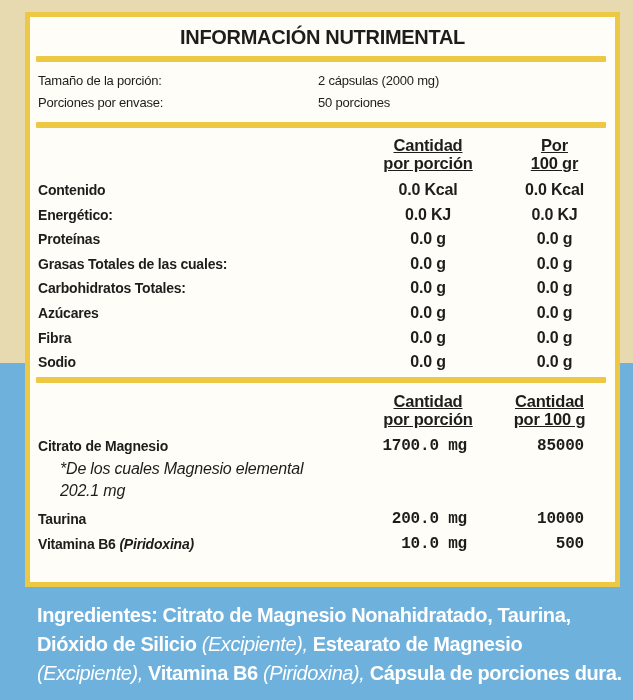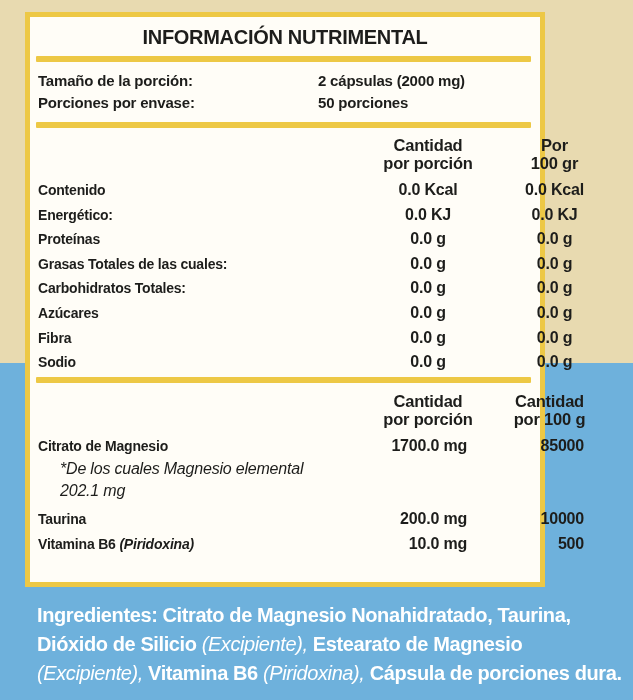--- a/index.html
+++ b/index.html
@@ -5,49 +5,49 @@
   html,body{margin:0;padding:0;}
   body{
     width:633px;height:700px;position:relative;overflow:hidden;
     font-family:"Liberation Sans",sans-serif;
     background:#e8dab0;
   }
   .bg-top{position:absolute;left:0;top:0;width:633px;height:363px;background:#e8dab0;}
   .bg-bottom{position:absolute;left:0;top:363px;width:633px;height:337px;background:#6eb1dc;}
 
   .panel{
-    position:absolute;left:25px;top:12px;width:520px;height:575px;
+    position:absolute;left:25px;top:12px;width:595px;height:575px;
     box-sizing:border-box;background:#fffdf7;border:5px solid #edc845;
     color:#1d1d1b;letter-spacing:-0.2px;
   }
   .title{
     margin-top:9px;line-height:22px;text-align:center;
     font-size:20px;font-weight:700;white-space:nowrap;letter-spacing:-0.3px;
   }
   .divider{height:6px;background:#edc845;margin:0 9px 0 6px;border-radius:1px;}
   .divider.after-title{margin-top:8px;}
 
   .serving{
     display:grid;grid-template-columns:280px auto;
-    padding:8px 10px 8px 8px;font-size:15px;font-weight:700;line-height:22px;
+    padding:8px 10px 8px 8px;font-size:13px;font-weight:400;line-height:22px;
   }
   .serving .lab,.serving .val{white-space:nowrap;}
 
   .ntable{display:grid;grid-template-columns:334px 112px 119px;padding:0 0 0 8px;}
   .ntable .cell{white-space:nowrap;}
-  .hdr{font-size:16.5px;font-weight:700;line-height:18px;text-align:center;}
+  .hdr{font-size:16.5px;font-weight:700;line-height:18px;text-align:center;text-decoration:underline;}
   .t1 .hdr-wrap{margin-top:8px;margin-bottom:6px;}
   .t2 .hdr-wrap{margin-top:9px;margin-bottom:6px;}
   .hline{display:block;}
   .t1 .col2pad{padding-left:22px;}
   .rowlab{font-size:14px;font-weight:700;line-height:24.6px;}
   .v{font-size:16px;font-weight:700;line-height:24.6px;text-align:center;}
   .t1 .v.c2{padding-left:22px;}
   .t2 .hdr.c2{padding-left:12px;}
-  .t2 .v{text-align:right;}
+  .t2 .v{text-align:right;font-family:Liberation Mono, monospace;}
   .t2 .v.c1{padding-right:17px;}
   .t2 .v.c2{padding-left:12px;padding-right:19px;}
   .footnote{
     grid-column:1 / span 3;font-size:16px;font-style:italic;font-weight:400;
     line-height:21.5px;margin-bottom:6px;white-space:nowrap;margin-left:22px;
   }
   .lab-italic{font-style:italic;font-weight:700;}
 
   .ingredients{
     position:absolute;left:37px;top:601px;width:590px;

